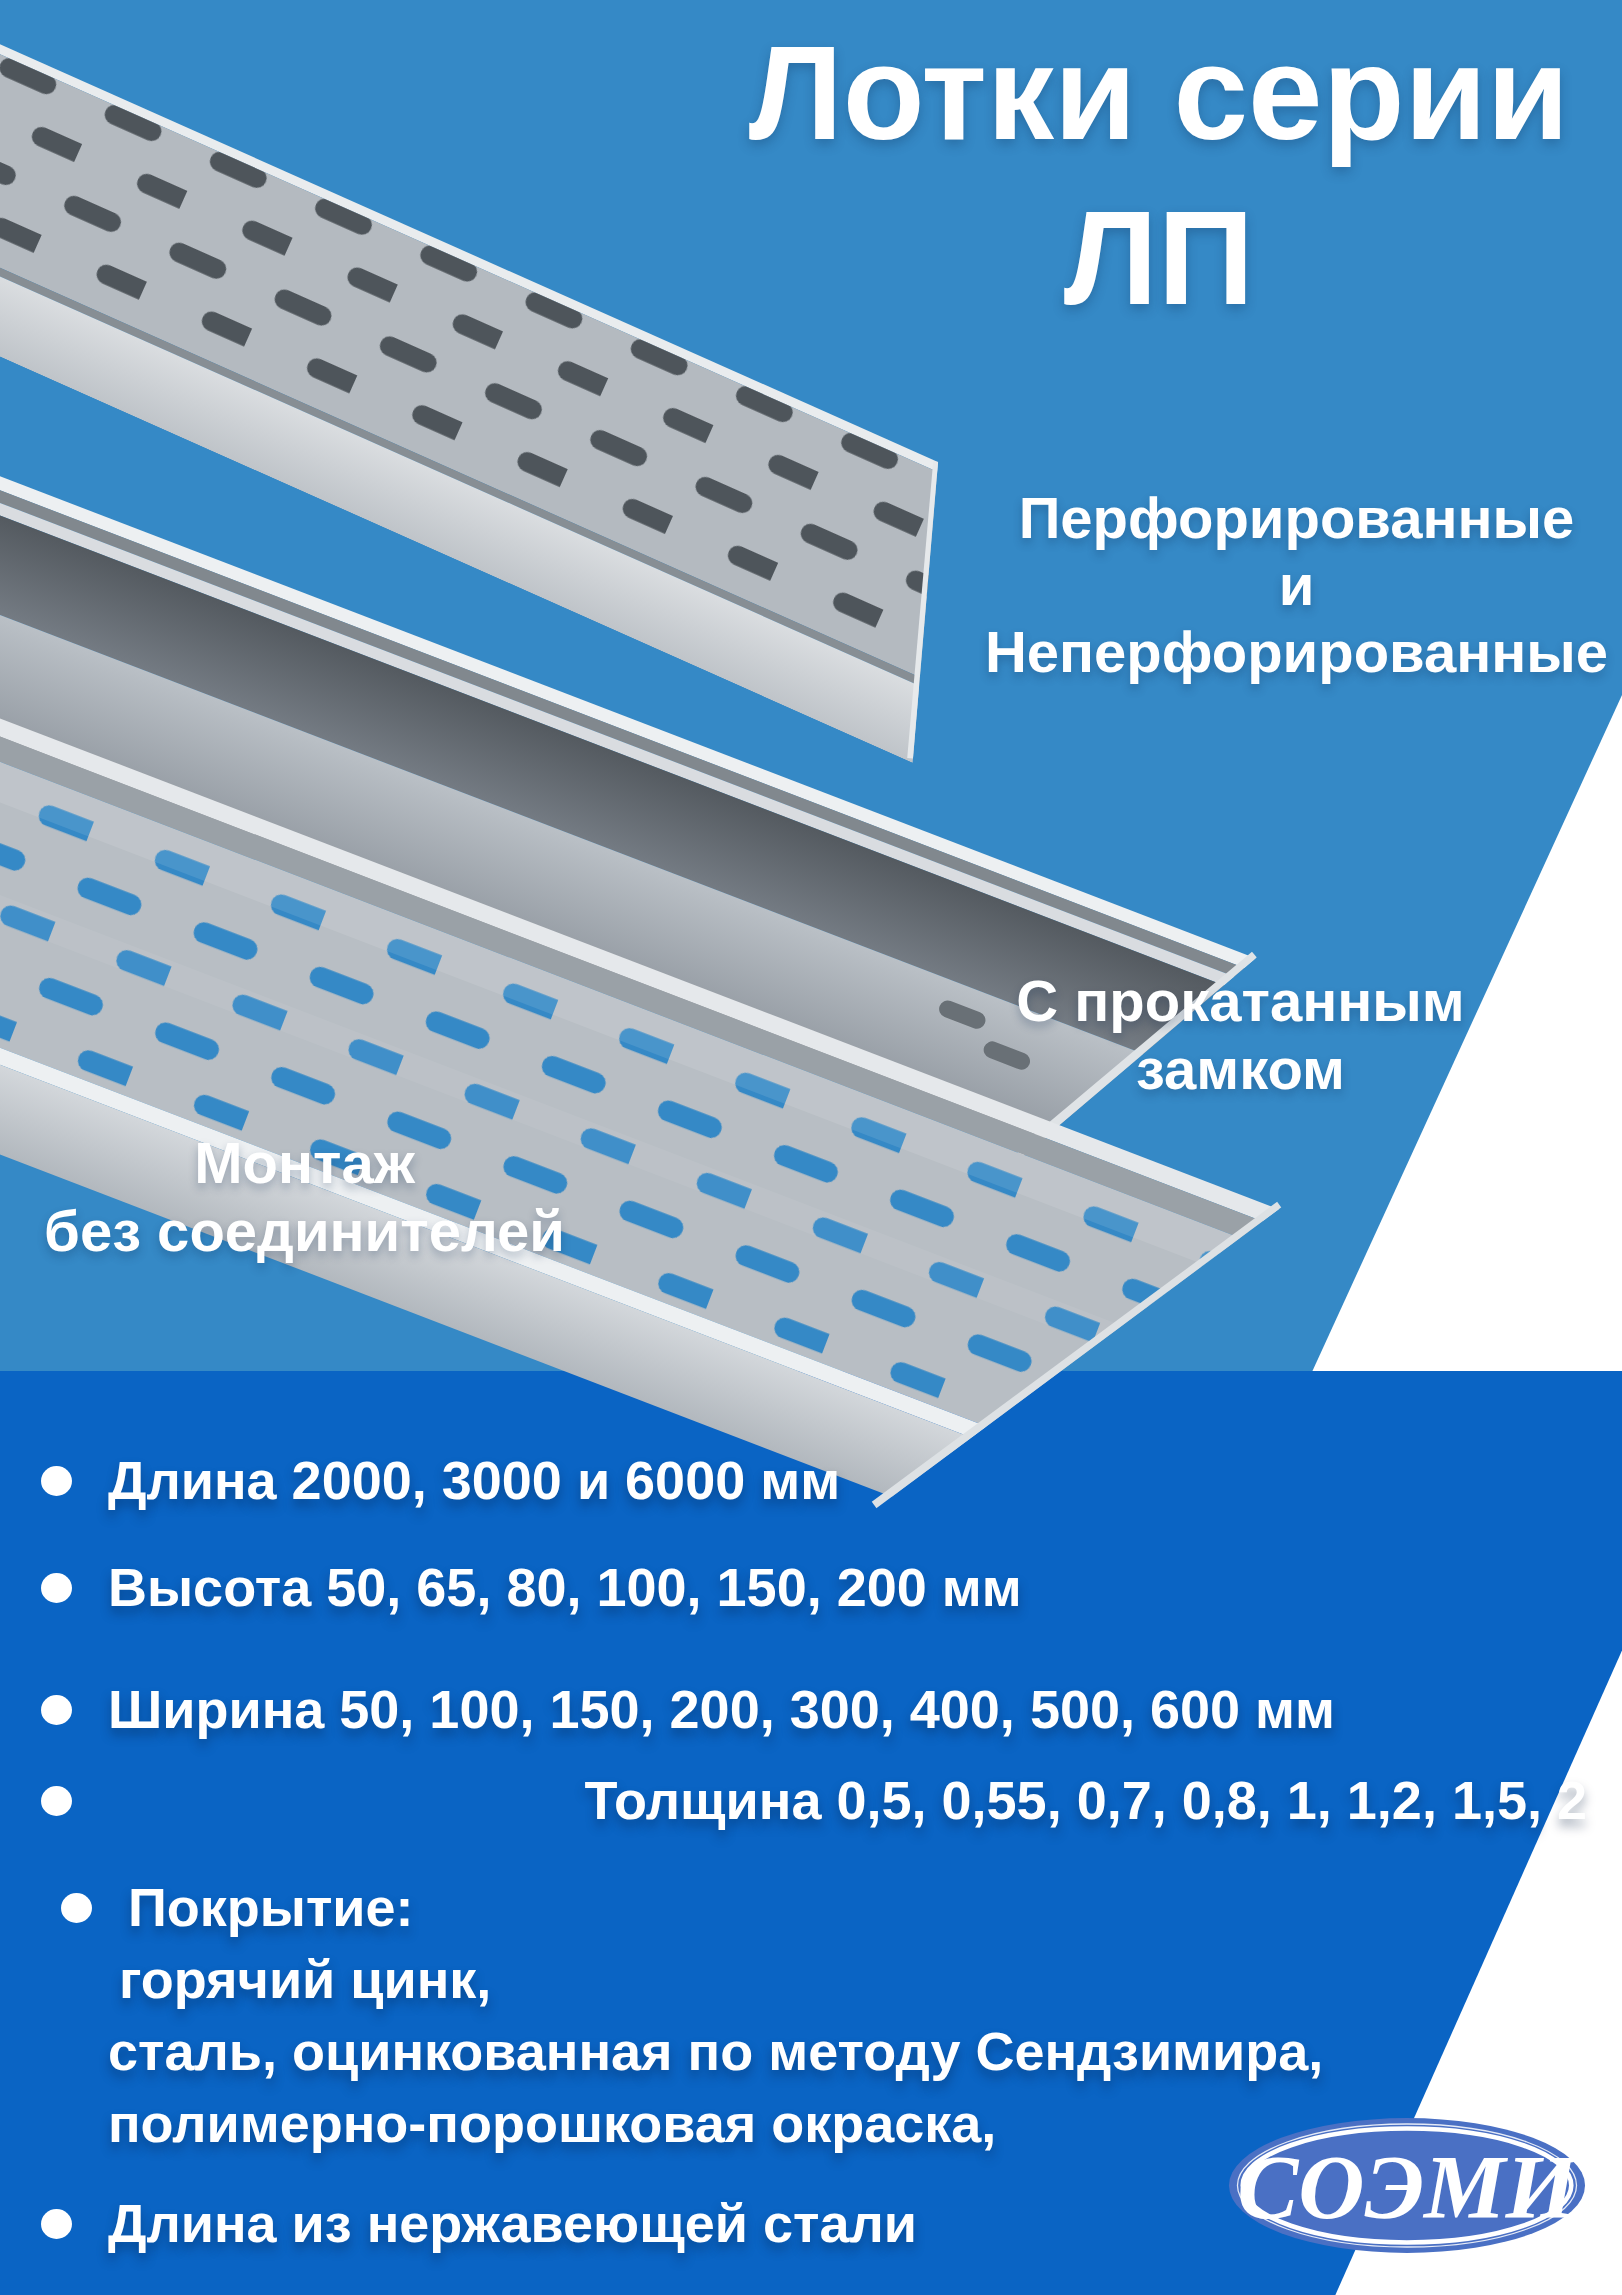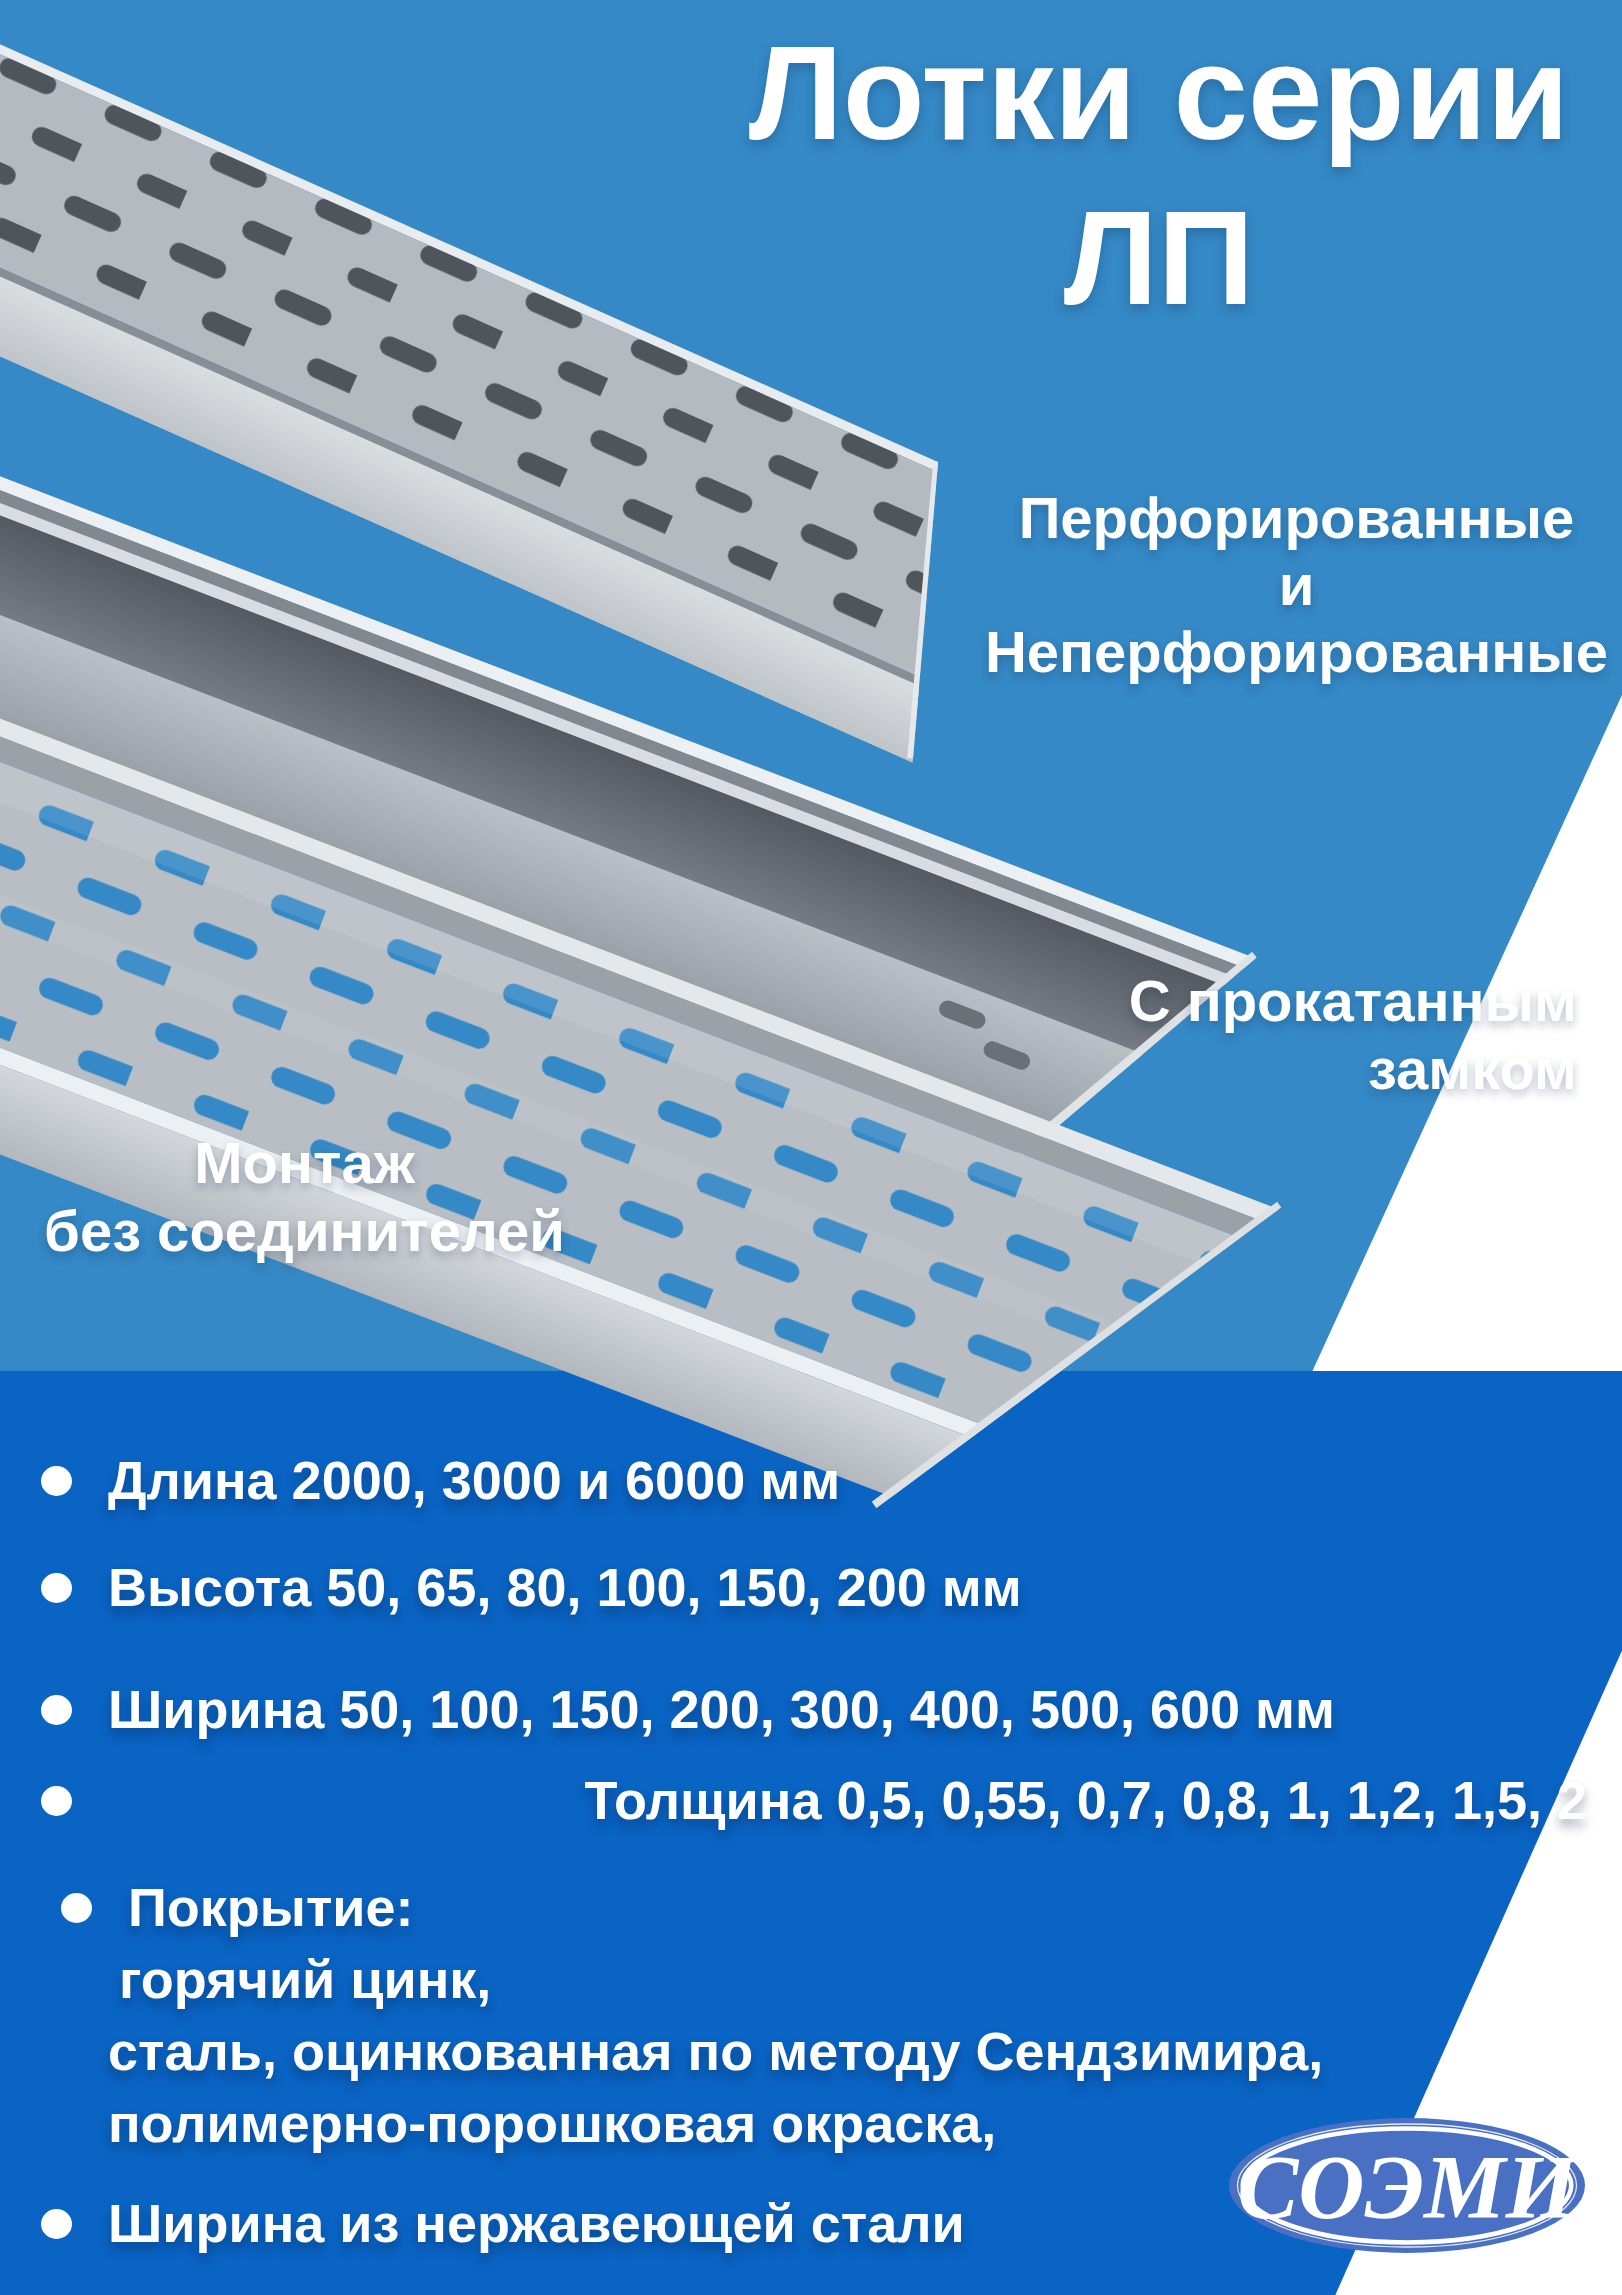--- a/index.html
+++ b/index.html
@@ -7,21 +7,21 @@
         font-family:"Liberation Sans",sans-serif;}
   .bg-top{position:absolute;left:0;top:0;width:1623px;height:1371px;background:#3589c6;}
   .bg-bottom{position:absolute;left:0;top:1371px;width:1623px;height:924px;background:#0a64c4;}
   .art{position:absolute;left:0;top:0;}
   .hero-title{position:absolute;left:681px;top:9.8px;width:956px;
               font-size:134px;line-height:165px;font-weight:bold;color:#ffffff;
               text-align:center;text-shadow:0 5.2px 11.8px rgba(10,40,80,.28);}
   .hero-label{position:absolute;font-weight:bold;color:#ffffff;text-align:center;
               text-shadow:0 5.2px 9.2px rgba(10,40,80,.28);}
   .label-perforated{left:943px;top:484px;width:707px;font-size:58px;line-height:67px;}
-  .label-lock{left:864px;top:967px;width:713px;font-size:58px;line-height:68px;text-align:right;}
+  .label-lock{left:884px;top:967px;width:713px;font-size:58px;line-height:68px;}
   .label-mounting{left:6.5px;top:1129px;width:596px;font-size:58px;line-height:68px;}
   .spec-row{position:absolute;left:0;width:1623px;height:72px;padding-left:44px;}
   .spec-dot{position:absolute;left:41px;top:21.6px;width:31px;height:30px;
             background:#ffffff;border-radius:50%;}
   .spec-text{position:absolute;left:108px;top:0;width:1479px;font-size:54px;line-height:72px;
              font-weight:bold;color:#ffffff;white-space:nowrap;
              text-shadow:0 6.5px 10.5px rgba(0,25,60,.35);}
   .r1{top:1444px;} .r2{top:1551px;} .r3{top:1673px;} .r4{top:1764px;text-align:right;} .r5{top:1871px;margin-left:20px;}
   .s1{top:1943px;margin-left:11px;} .s2{top:2015px;} .s3{top:2087px;} .r6{top:2187px;}
   .logo{position:absolute;left:1227px;top:2116px;width:360px;height:139px;}
@@ -160,21 +160,21 @@
     <span class="spec-text">горячий цинк,</span>
   </div>
   <div class="spec-row s2">
     <span class="spec-text">сталь, оцинкованная по методу Сендзимира,</span>
   </div>
   <div class="spec-row s3">
     <span class="spec-text">полимерно-порошковая окраска,</span>
   </div>
   <div class="spec-row r6">
     <span class="spec-dot"></span>
-    <span class="spec-text">Ширина из нержавеющей стали</span>
+    <span class="spec-text">Длина из нержавеющей стали</span>
   </div>
 
   <svg class="logo" width="360" height="139" viewBox="0 0 550 212">
     <ellipse cx="275" cy="106" rx="272" ry="103" fill="#4a70c4"></ellipse>
     <ellipse cx="275" cy="106" rx="251" ry="87" fill="none" stroke="#ffffff" stroke-width="7"></ellipse>
     <ellipse cx="275" cy="106" rx="259" ry="94" fill="none" stroke="#ffffff" stroke-width="2" opacity="0.85"></ellipse>
     <text x="275" y="155" text-anchor="middle" font-size="140">СОЭМИ</text>
   </svg>
 
 </div>

